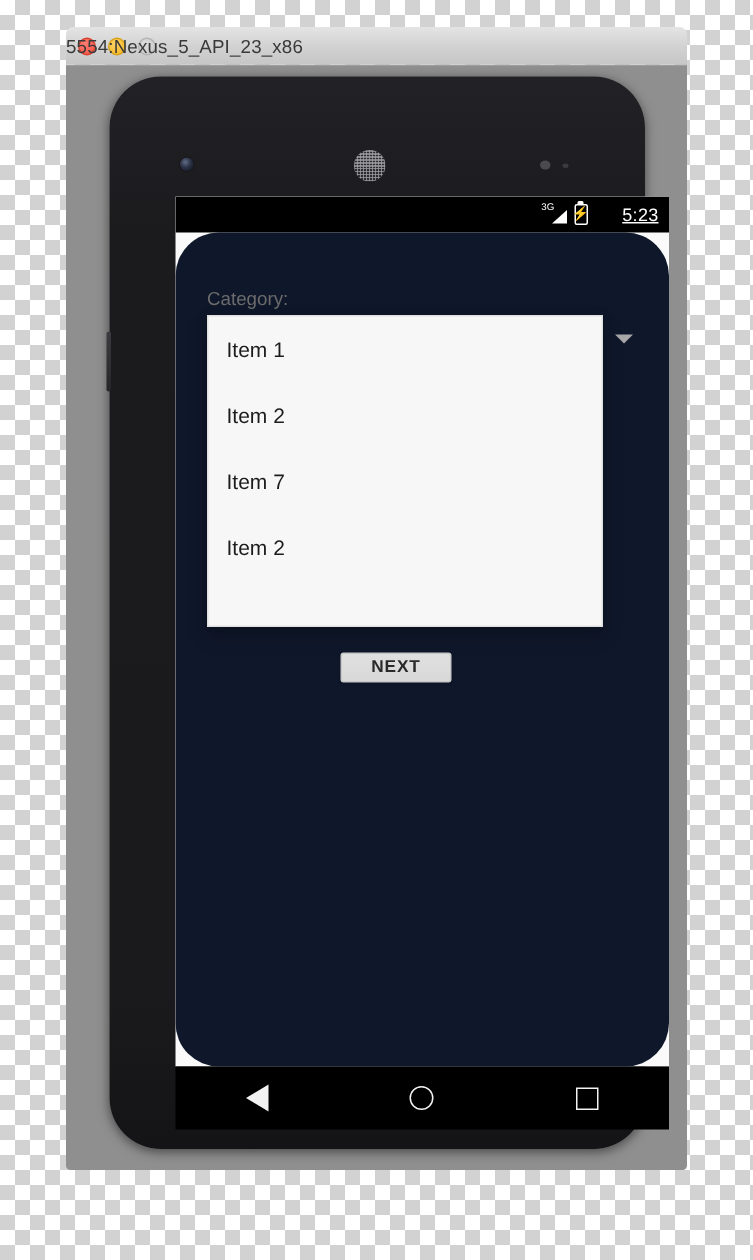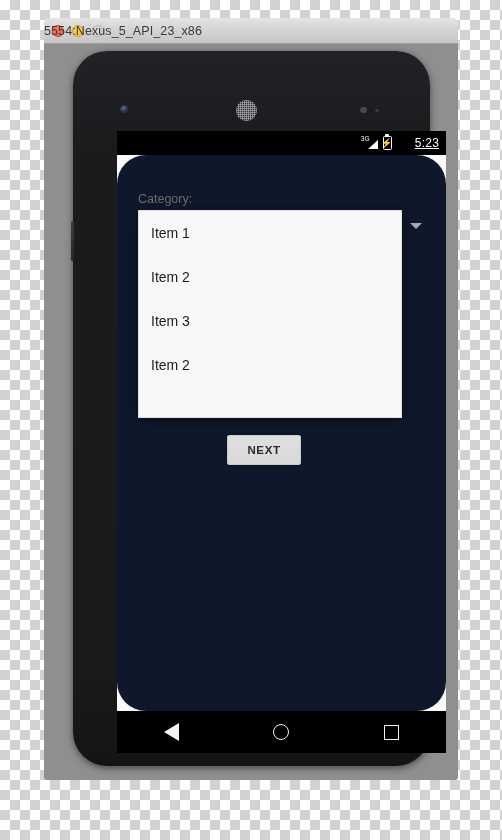--- a/index.html
+++ b/index.html
@@ -305,21 +305,21 @@
     box-sizing: border-box;
     white-space: nowrap;
   }
 
   
   #next-button {
     position: absolute;
     left: 110px;
     top: 280px;
     width: 74px;
-    height: 30px;
+    height: 20px;
     background: linear-gradient(to bottom, #e0e0e0, #d8d8d8);
     border: 1px solid #c8c8c8;
     border-radius: 2px;
     box-sizing: border-box;
     box-shadow: 0 1px 2px rgba(0,0,0,0.22);
     font-size: 11.5px;
     font-weight: bold;
     color: #2a2a2a;
     letter-spacing: 0.6px;
     display: flex;
@@ -413,21 +413,21 @@
 
           <div id="category-label">Category:</div>
 
           <div id="spinner-row">
             <div id="spinner-arrow"></div>
           </div>
 
           <div id="dropdown-popup">
             <div class="dropdown-item">Item 1</div>
             <div class="dropdown-item">Item 2</div>
-            <div class="dropdown-item">Item 3</div>
+            <div class="dropdown-item">Item 7</div>
             <div class="dropdown-item">Item 2</div>
 
           </div>
 
           <div id="next-button">NEXT</div>
 
         </div>
       </div>
 
       <div id="nav-bar">

